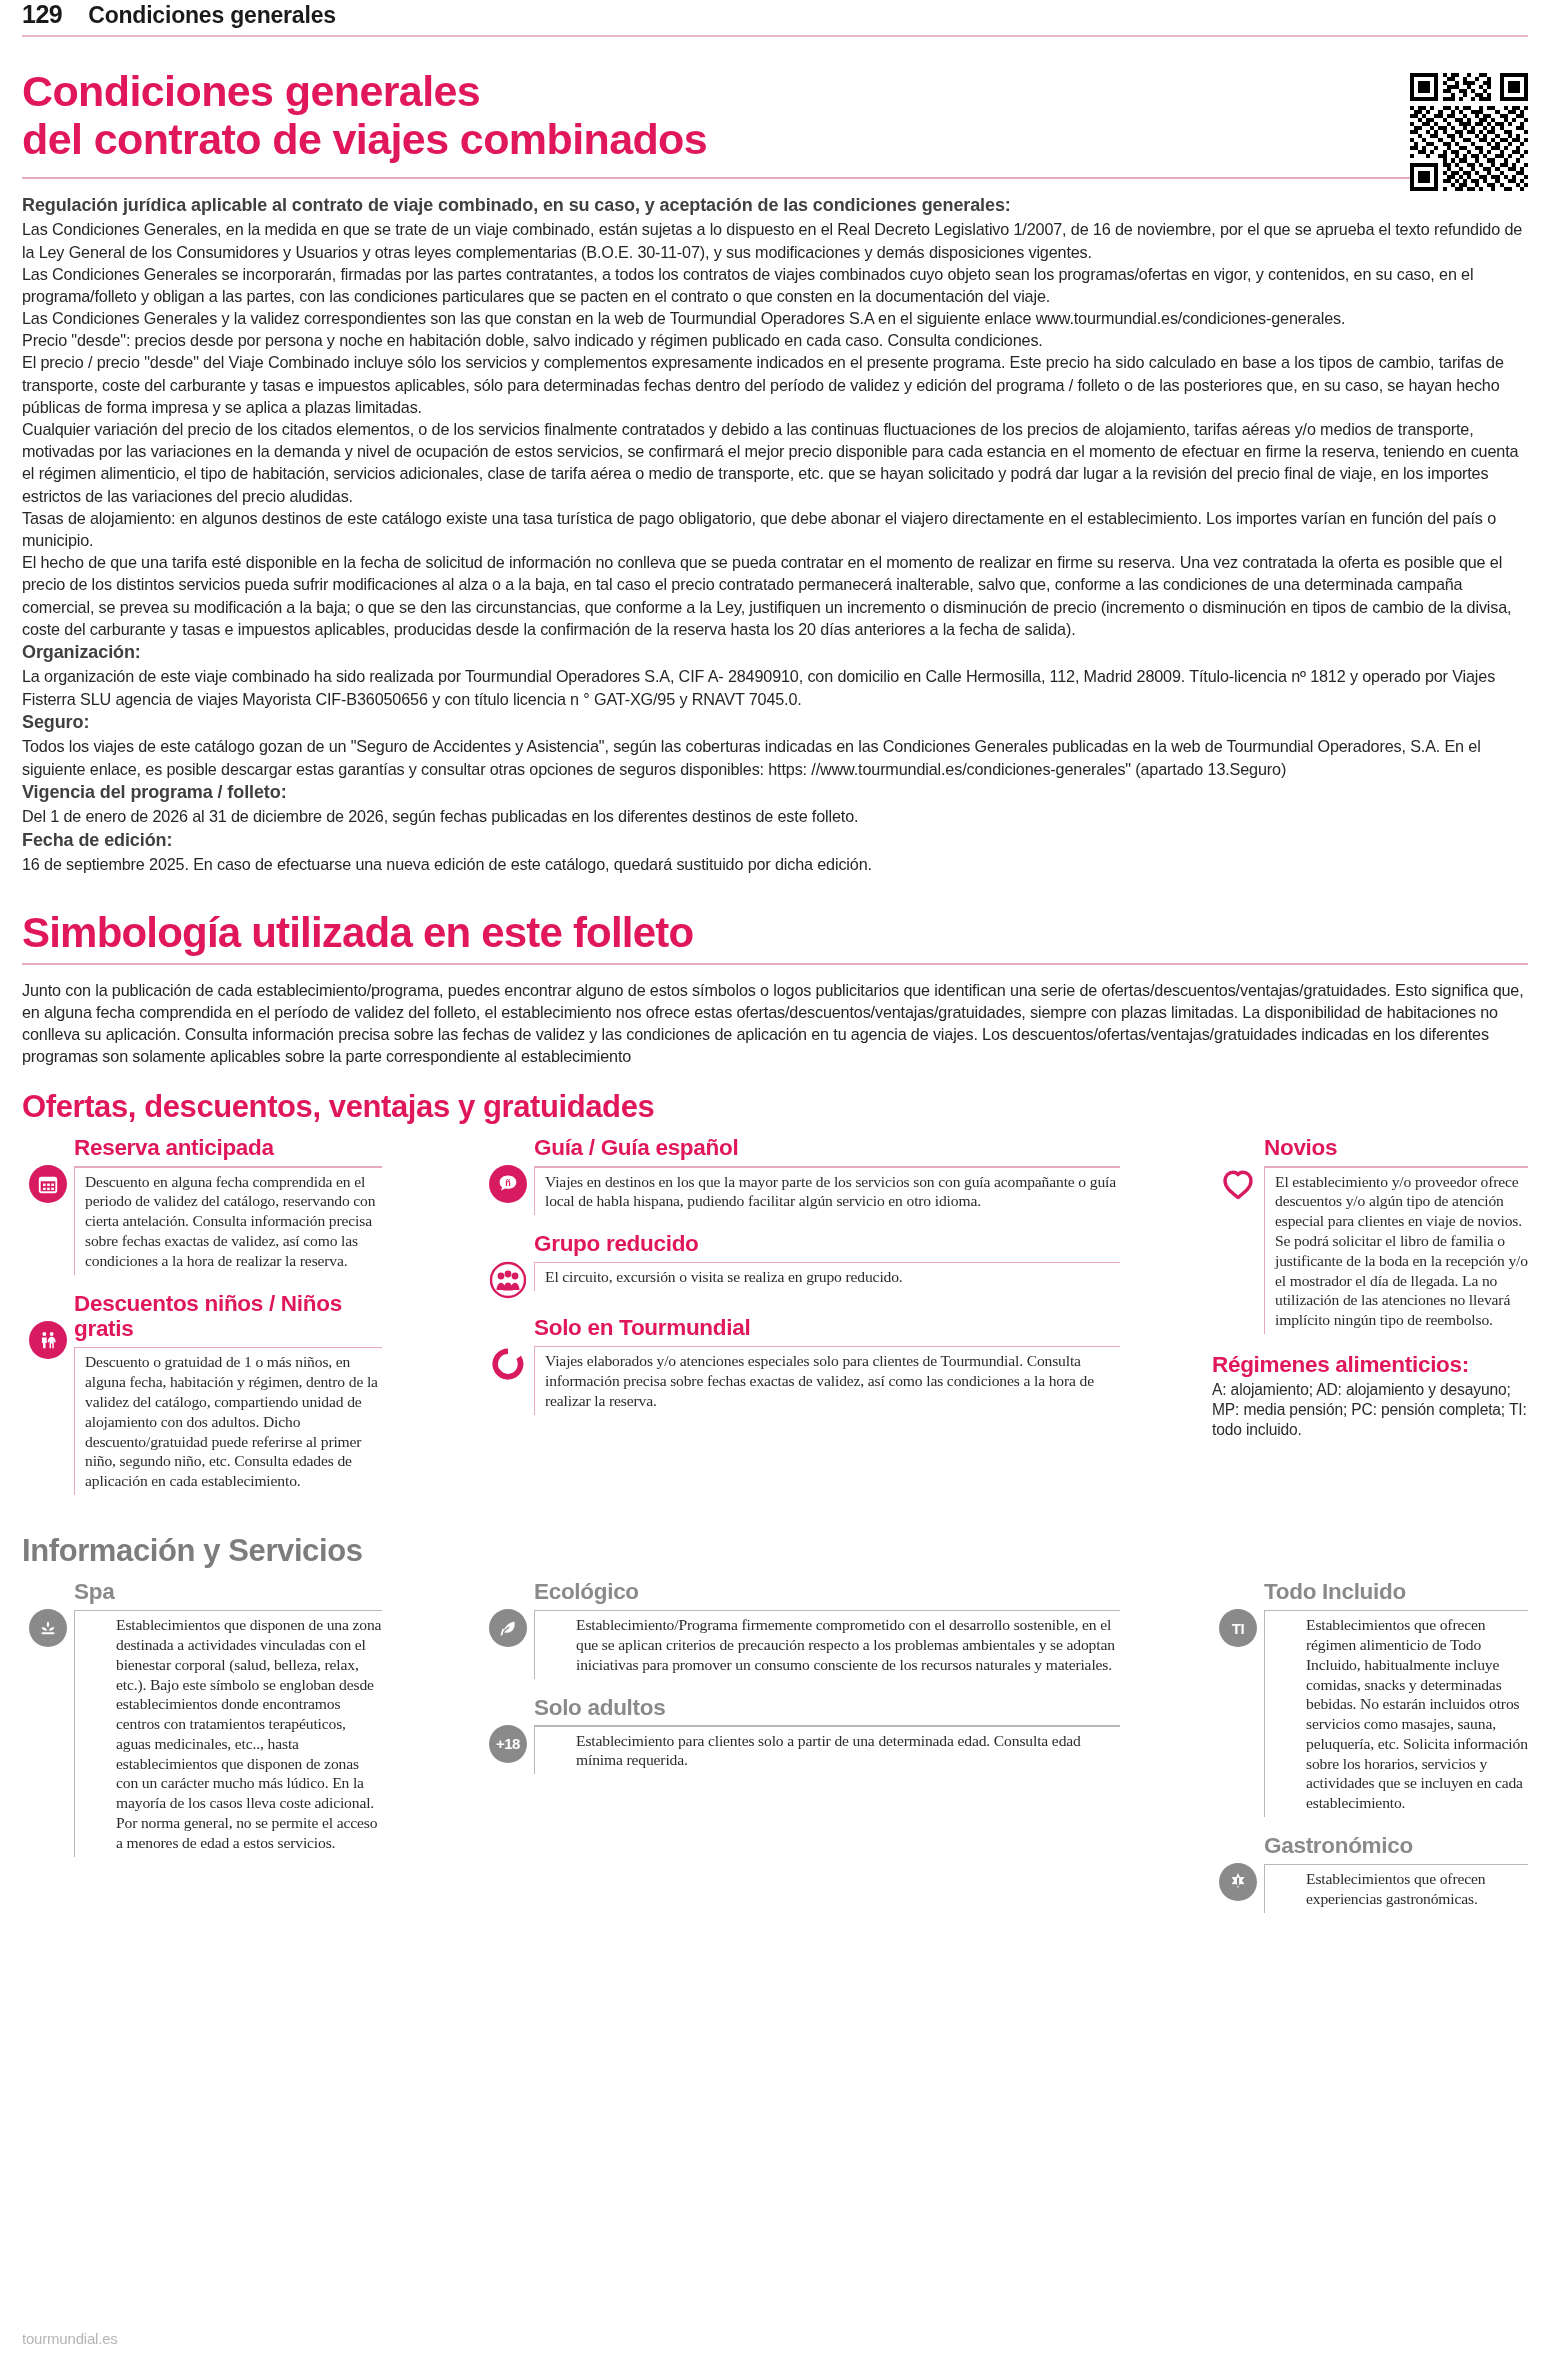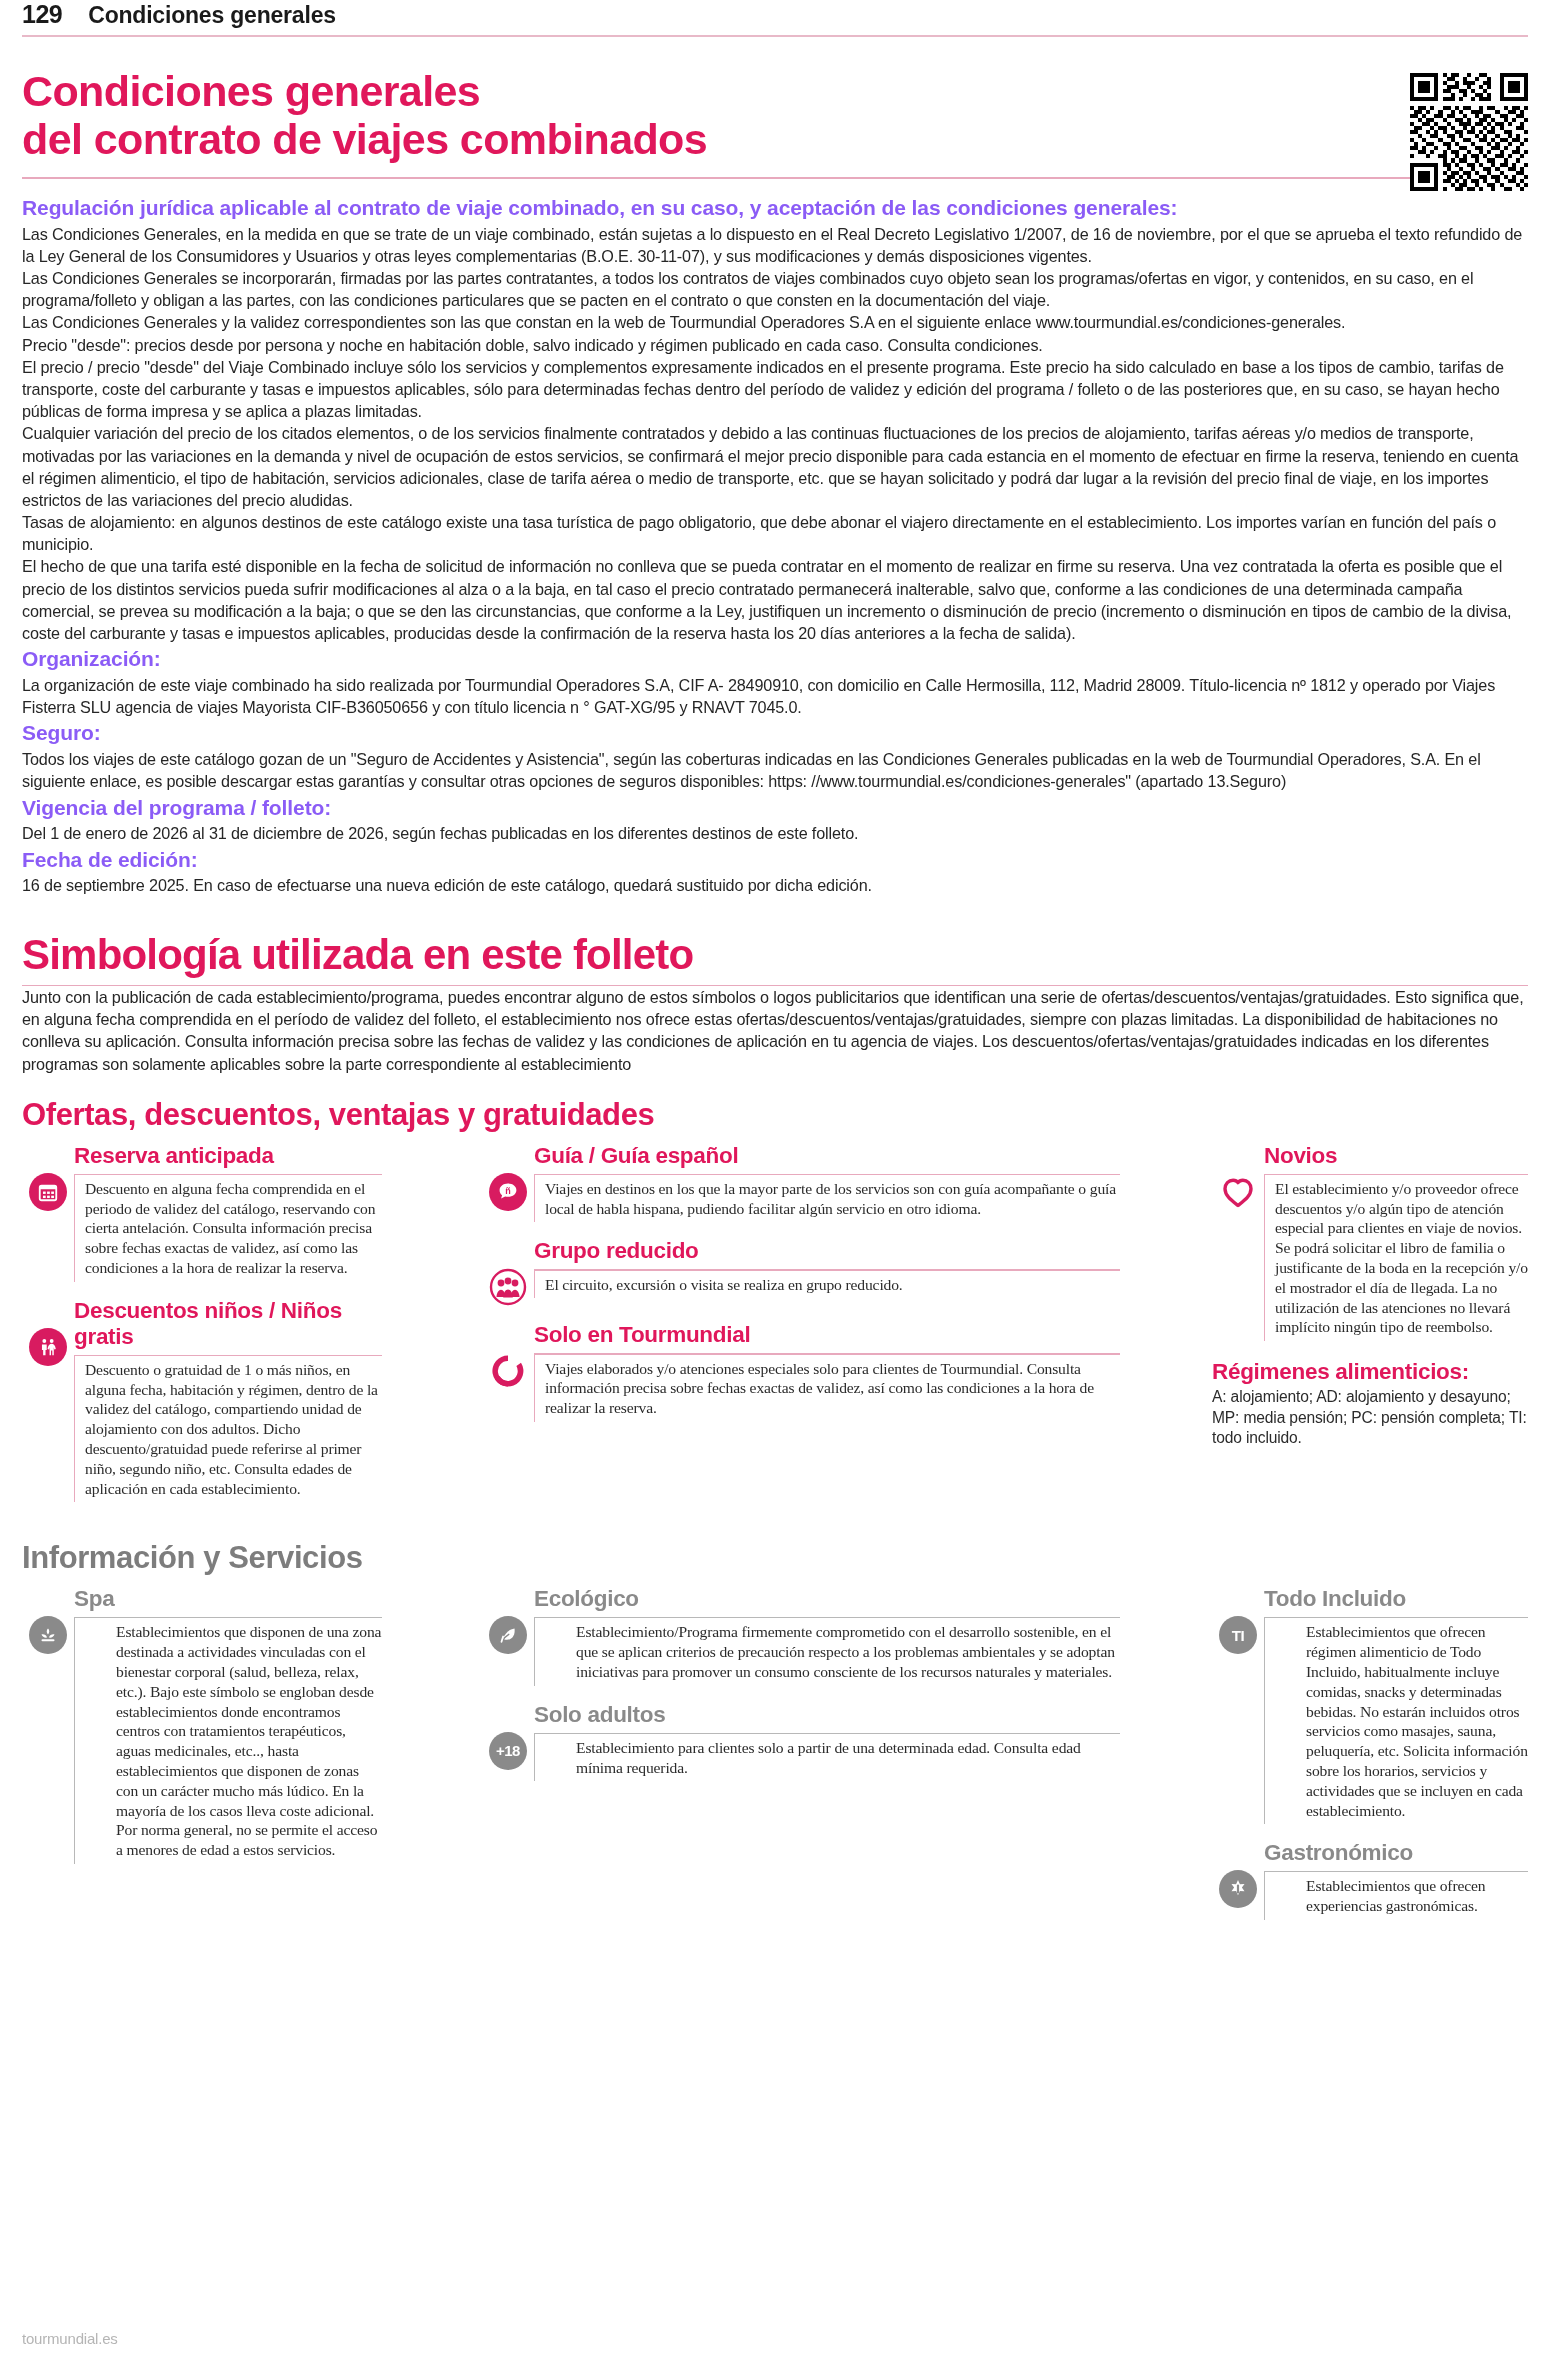--- a/index.html
+++ b/index.html
@@ -38,35 +38,35 @@
     position: absolute; right: 0px; top: 6px;
     width: 118px; height: 118px;
   }
   .qr svg { display:block; }
 
   .title-rule { margin-top: 14px; height: 1.5px; background: #e8a9bd; width: 100%; }
 
   
   .legal { margin-top: 14px; }
   .legal h3 {
-    color: #8b5cf6; font-size: 21px; font-weight: bold;
+    color: #404040; font-size: 18px; font-weight: bold;
     line-height: 1.42; letter-spacing: -0.1px;
   }
   .legal p {
     font-size: 16.2px; line-height: 1.37; color: #262626;
     letter-spacing: -0.15px; text-align: left;
   }
 
   
   h2.section-title {
     color: #e0175b; font-size: 42px; font-weight: bold;
     letter-spacing: -0.8px; margin-top: 34px;
   }
   .section-rule { margin-top: 6px; height: 1.5px; background: #e8a9bd; width: 100%; }
-  .intro { }
+  .intro { margin-top: 14px; }
   .intro p { font-size: 16.2px; line-height: 1.37; color: #262626; letter-spacing: -0.15px; }
 
   h3.group-title {
     color: #e0175b; font-size: 31px; font-weight: bold;
     letter-spacing: -0.4px; margin-top: 22px; margin-bottom: 10px;
   }
   h3.group-title.gray { color: #7d7d7d; }
 
   .grid-3 { display: grid; grid-template-columns: 360px 1fr 360px; column-gap: 48px; }
   .grid-3 .mid { padding-left: 52px; }

